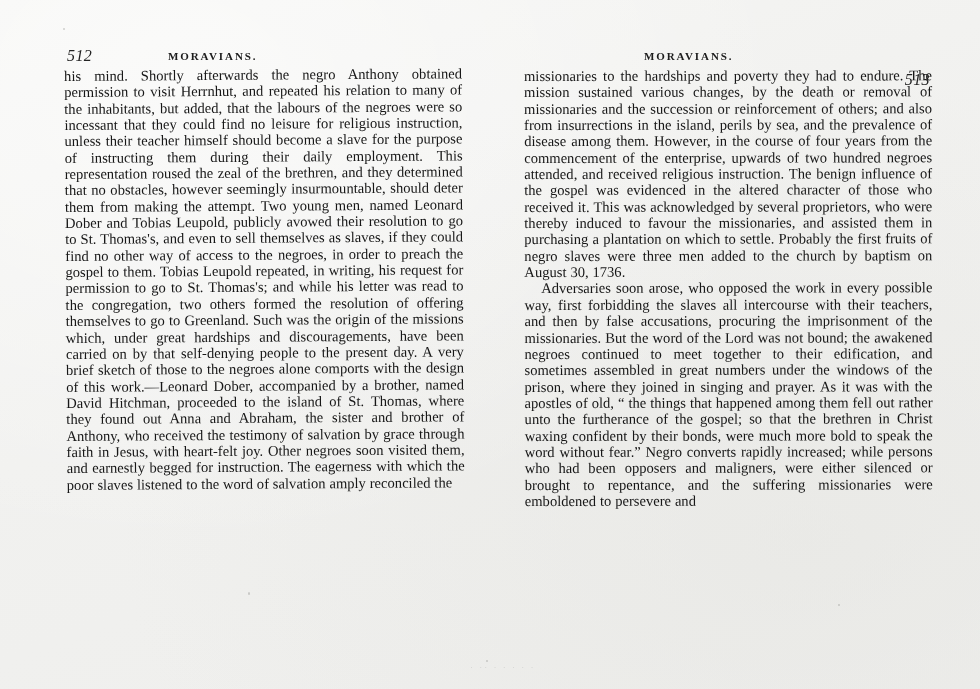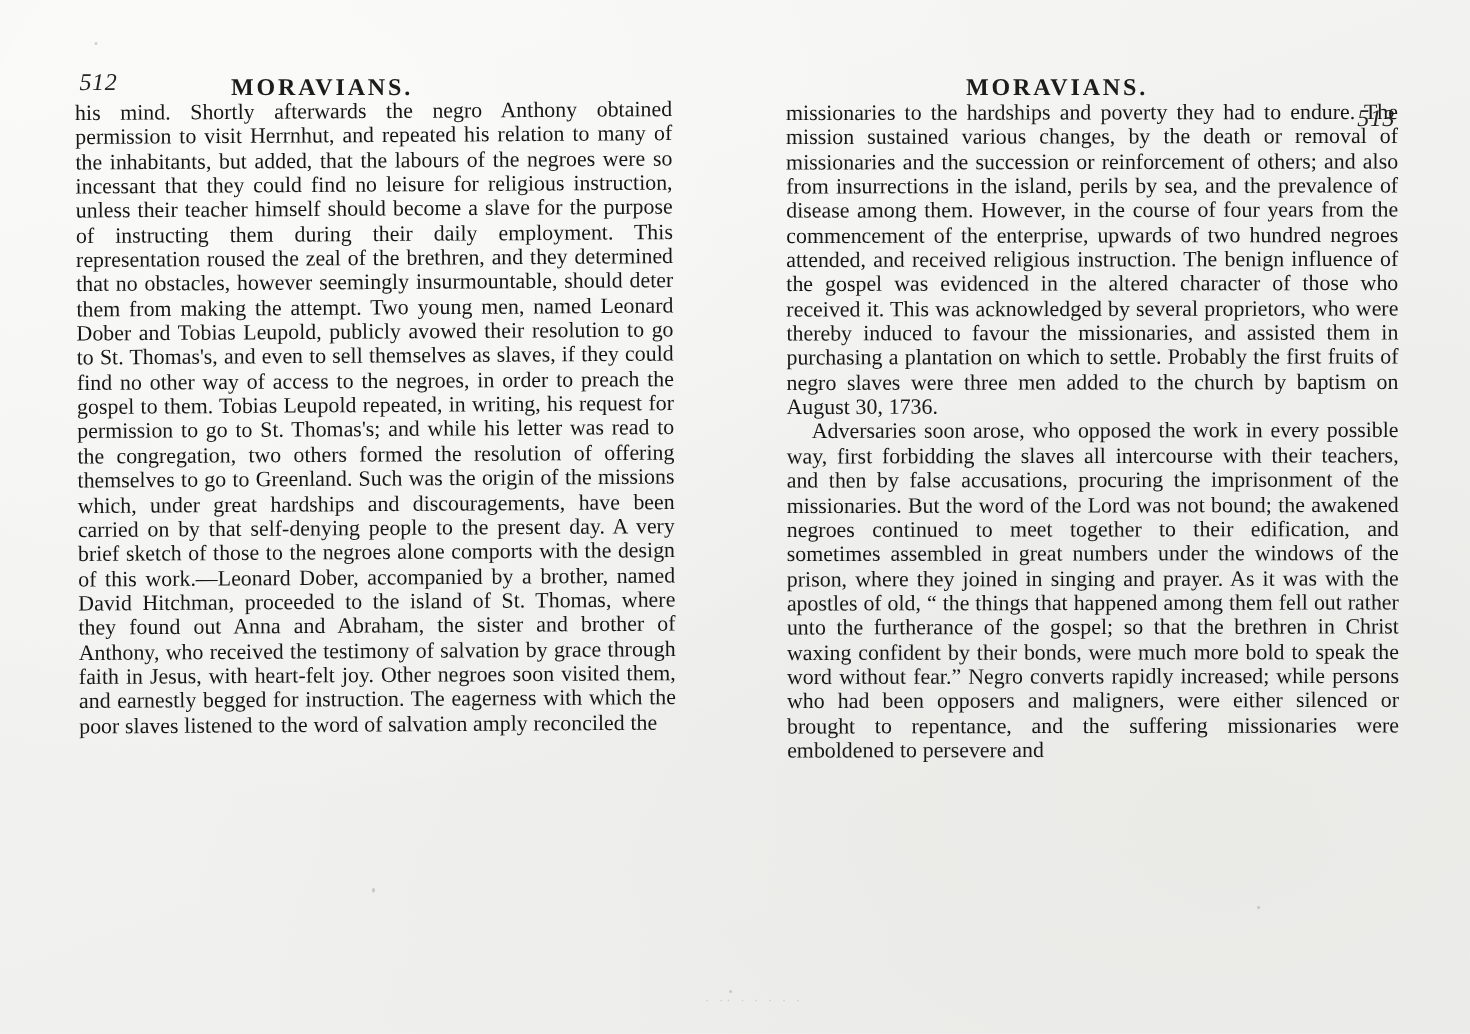--- a/index.html
+++ b/index.html
@@ -31,21 +31,21 @@
   .spread {
     position: absolute;
     inset: 0;
   }
 
   .page {
     position: absolute;
     top: 0;
     bottom: 0;
   }
-  .page-left  { left: 50px;  width: 398px; }
+  .page-left  { left: 64px;  width: 398px; }
   .page-right { left: 524px; width: 408px; }
 
   
   .runhead {
     position: absolute;
     top: 47px;
     left: 0;
     right: 0;
     height: 20px;
     font-size: 12.5px;
@@ -57,21 +57,21 @@
     font-style: italic;
     letter-spacing: 0.4px;
     color: #232323;
   }
   .page-left .folio  { left: 3px; }
   .page-right .folio { right: 2px; font-style: italic; margin-top: 24px; }
 
   .runhead-title {
     position: absolute;
     top: 3px;
-    font-size: 16px;
+    font-size: 11px;
     font-weight: bold;
     letter-spacing: 1.9px;
     color: #1c1c1c;
   }
   .page-left .runhead-title  { left: 104px; }
   .page-right .runhead-title { left: 120px; }
 
   
   .column {
     position: absolute;

